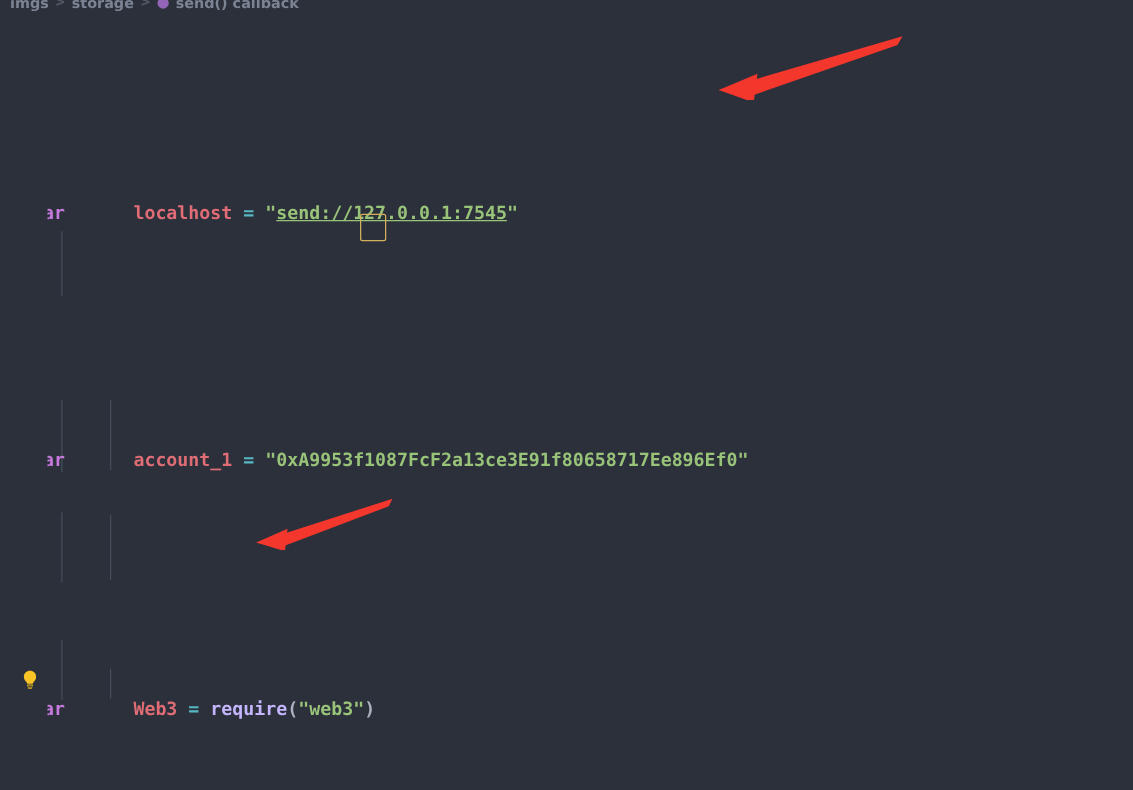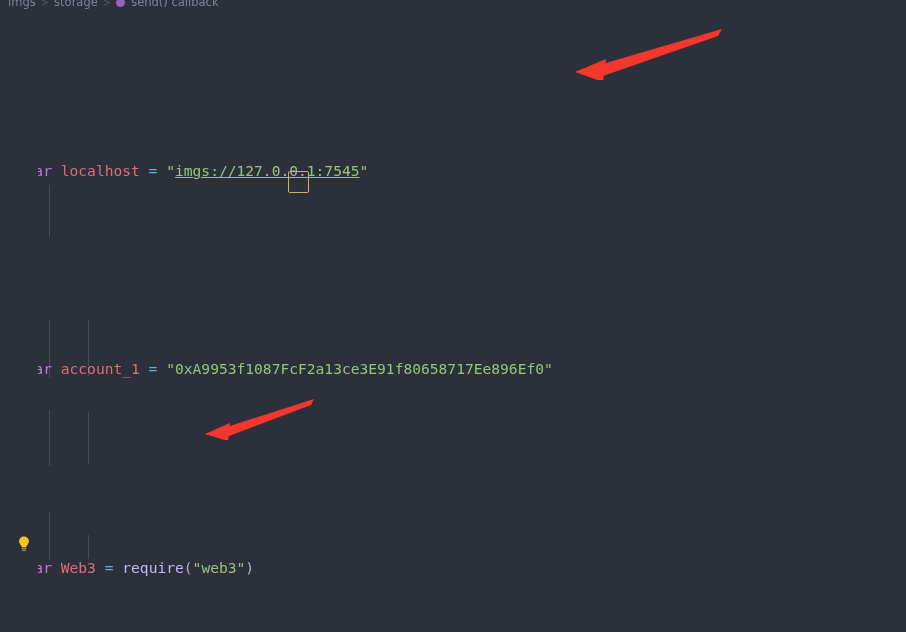--- a/index.html
+++ b/index.html
@@ -8,20 +8,21 @@
     padding: 0;
     background: #2b303b;
   }
   #root {
     position: relative;
     width: 740px;
     height: 632px;
     background: #2b303b;
     overflow: hidden;
     font-family: "DejaVu Sans Mono", "Liberation Mono", monospace;
+    font-weight: bold;
   }
 
   
   .breadcrumb {
     position: absolute;
     top: -6px;
     left: 8px;
     height: 16px;
     display: flex;
     align-items: center;
@@ -83,21 +84,21 @@
   
   .guide {
     position: absolute;
     width: 1px;
     background: #464d59;
     z-index: 1;
   }
 
   
   .kw   { color: #c678dd; }            
-  .var  { color: #e06c75; }            
+  .var  { color: #e06c75; margin-left: 46px; }            
   .fn   { color: #c4b5fd; }            
   .str  { color: #98c379; }            
   .pun  { color: #abb2bf; }            
   .op   { color: #56b6c2; }
   .und  { text-decoration: underline; text-decoration-color: #98c379; }
   
   .brk {
     outline: 1px solid #d5b05a;
     border-radius: 1px;
   }
@@ -135,21 +136,21 @@
   <div class="guide" style="left:49px;  top:410px; height:56px;"></div>
   <div class="guide" style="left:49px;  top:512px; height:48px;"></div>
   <div class="guide" style="left:88px;  top:412px; height:52px;"></div>
   <div class="guide" style="left:88px;  top:535px; height:24px;"></div>
   <div class="guide" style="left:88px;  top:320px; height:56px;"></div>
 
   <div class="code">
 
     <div class="line" style="height:10px;"></div>
 
-    <div class="line"><span class="pun">  </span><span class="kw">var</span><span class="pun"> </span><span class="var">localhost</span><span class="pun"> </span><span class="op">=</span><span class="pun"> </span><span class="str">"</span><span class="str und">imgs://127.0.0.1:7545</span><span class="str">"</span></div>
+    <div class="line"><span class="pun">  </span><span class="kw">var</span><span class="pun"> </span><span class="var">localhost</span><span class="pun"> </span><span class="op">=</span><span class="pun"> </span><span class="str">"</span><span class="str und">send://127.0.0.1:7545</span><span class="str">"</span></div>
 
     <div class="line"></div>
 
     <div class="line"><span class="pun">  </span><span class="kw">var</span><span class="pun"> </span><span class="var">account_1</span><span class="pun"> </span><span class="op">=</span><span class="pun"> </span><span class="str">"</span><span class="str">0xA9953f1087FcF2a13ce3E91f80658717Ee896Ef0</span><span class="str">"</span></div>
 
     <div class="line"></div>
 
     <div class="line"><span class="pun">  </span><span class="kw">var</span><span class="pun"> </span><span class="var">Web3</span><span class="pun"> </span><span class="op">=</span><span class="pun"> </span><span class="fn">require</span><span class="pun">(</span><span class="str">"</span><span class="str">web3</span><span class="str">"</span><span class="pun">)</span></div>
 
     

